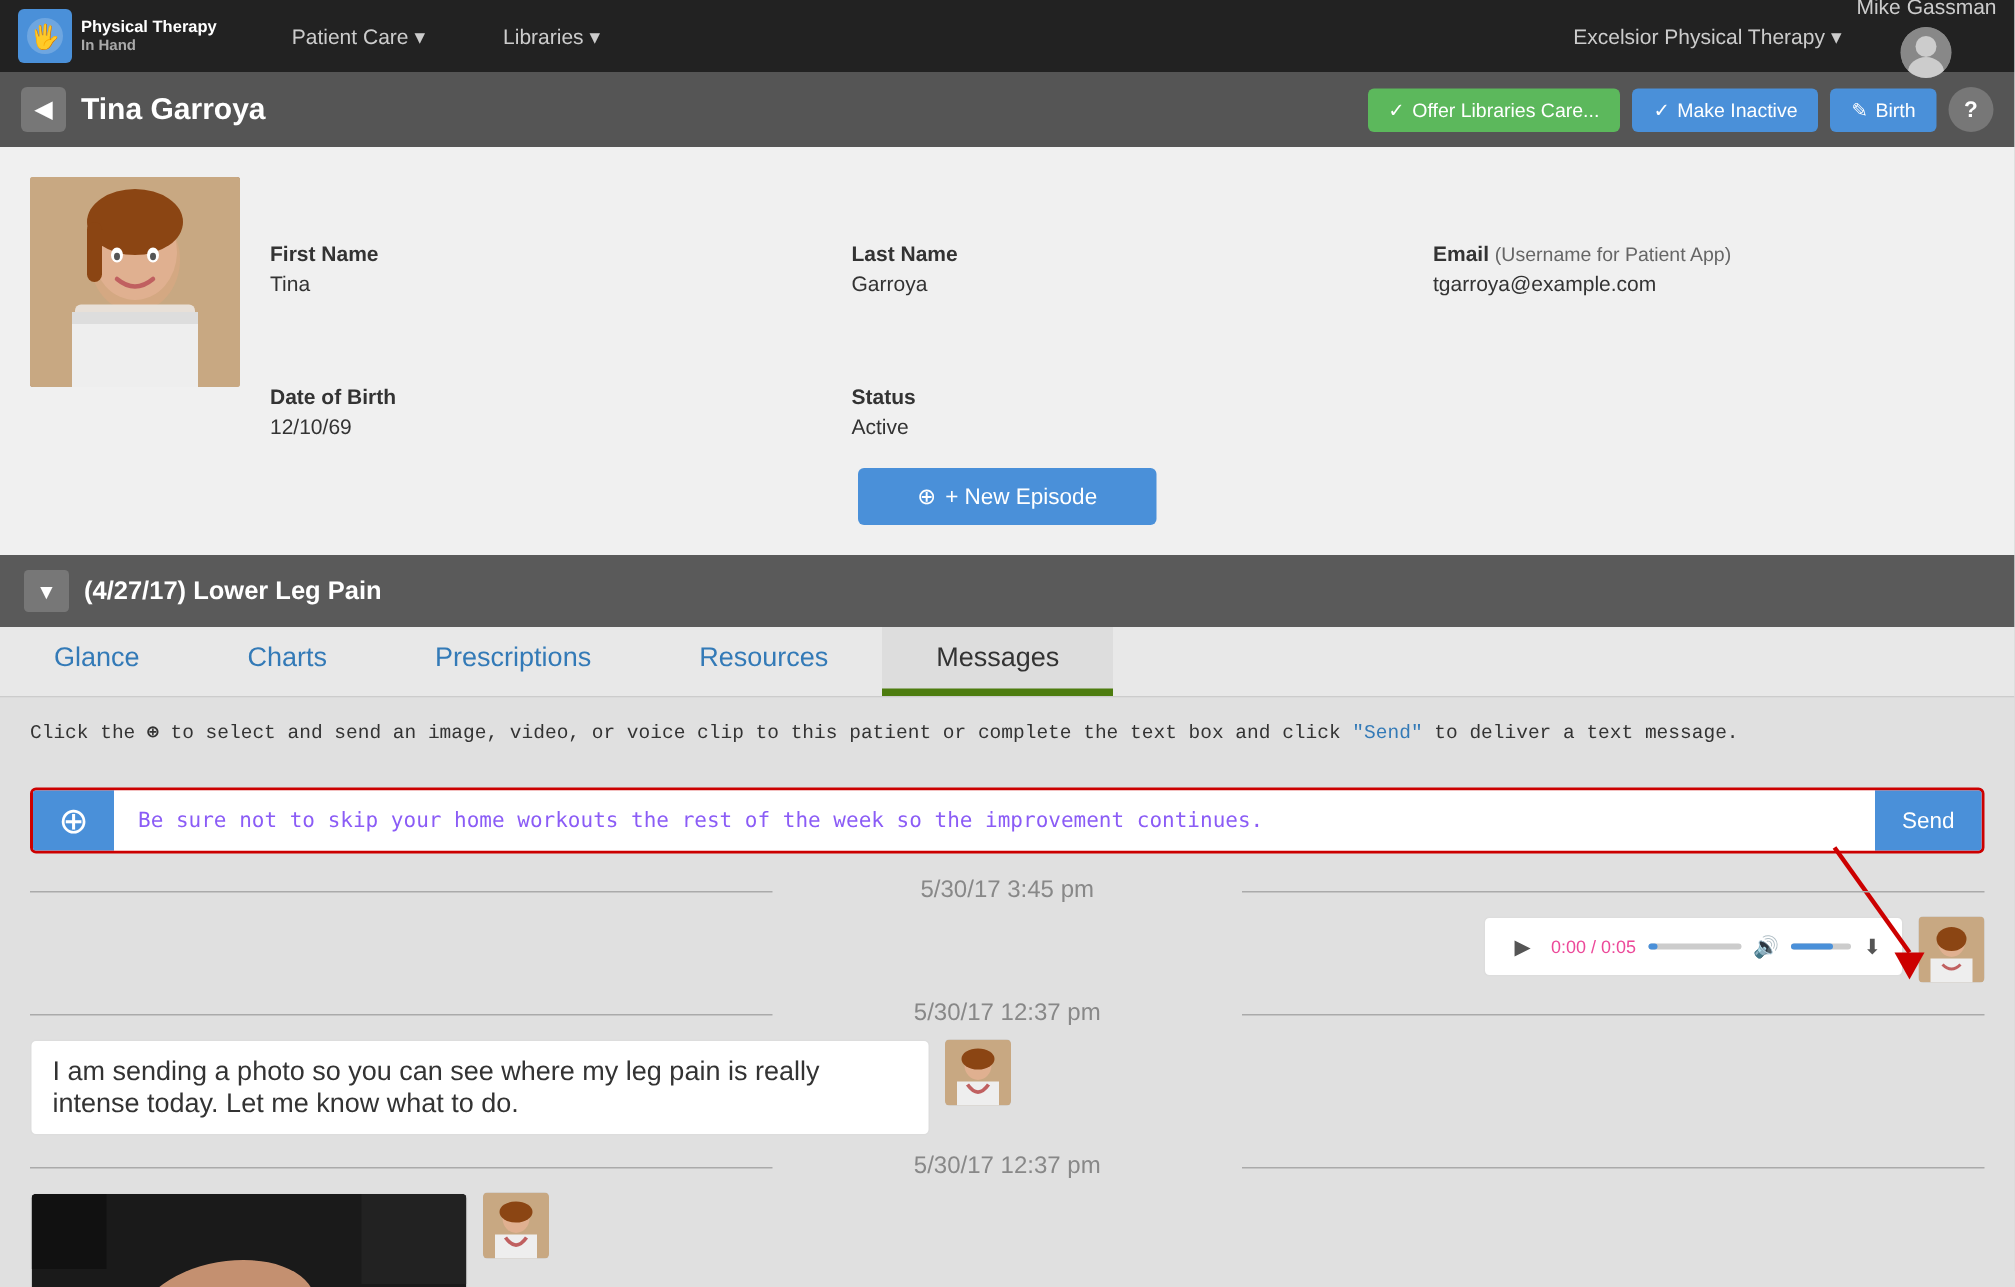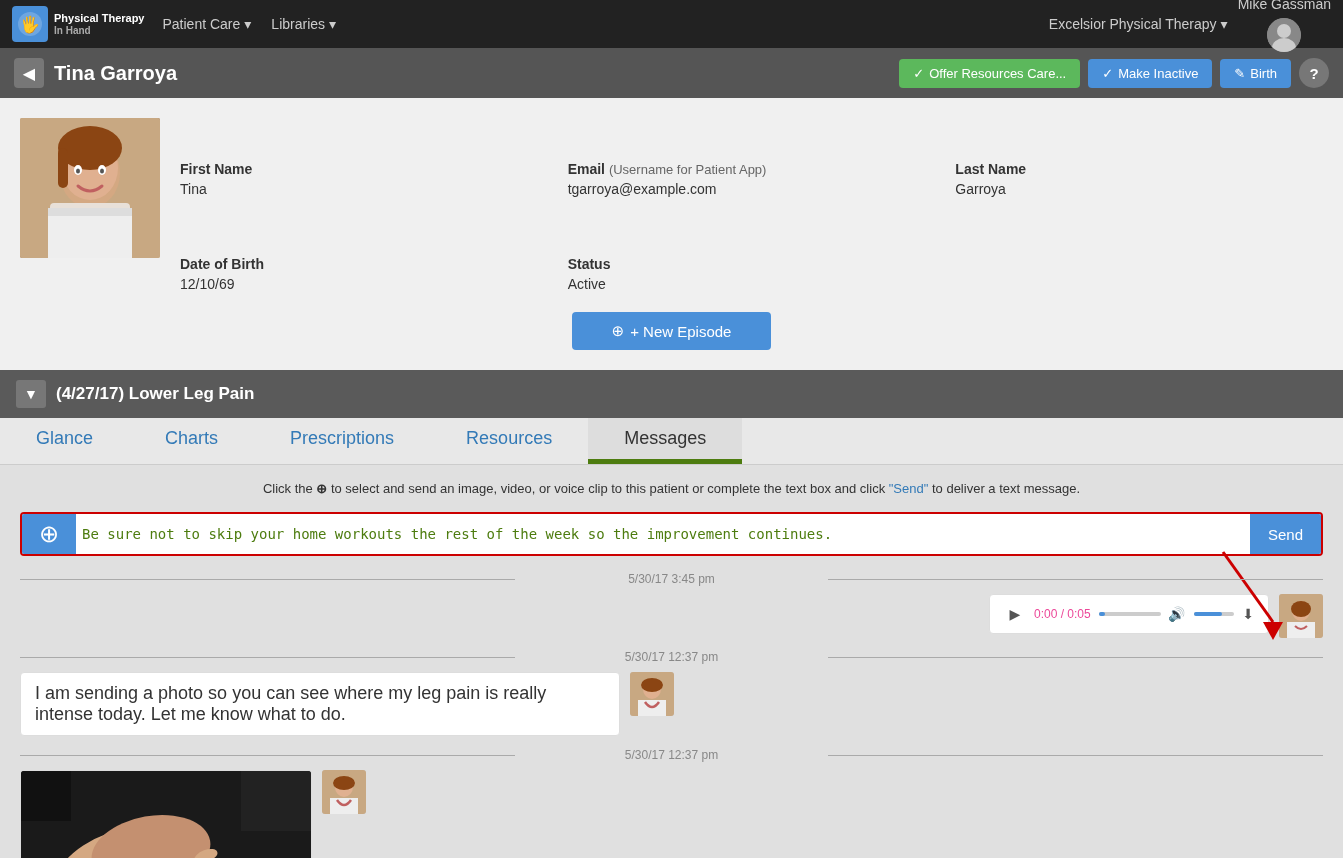--- a/index.html
+++ b/index.html
@@ -35,20 +35,21 @@
     }
     .brand-text { font-size: 12px; line-height: 1.2; }
     .nav-item {
       color: #ccc;
       font-size: 14px;
       margin-right: 20px;
       cursor: pointer;
       display: flex;
       align-items: center;
       gap: 4px;
+      margin-left: 32px;
     }
     .nav-right {
       margin-left: auto;
       display: flex;
       align-items: center;
       gap: 10px;
     }
     .nav-clinic {
       color: #ccc;
       font-size: 14px;
@@ -251,22 +252,22 @@
     }
 
     
     .messages-content {
       background: #e0e0e0;
       padding: 16px 20px;
     }
     .messages-instruction {
       font-size: 13px;
       color: #333;
-      margin-bottom: 16px;
-      text-align: center;
+      margin-bottom: 29px;
+      font-family: Liberation Mono, monospace;
     }
     .messages-instruction a {
       color: #337ab7;
       text-decoration: none;
     }
 
     
     .compose-area {
       border: 2px solid #cc0000;
       border-radius: 4px;
@@ -285,42 +286,42 @@
       border-radius: 2px 0 0 2px;
       display: flex;
       align-items: center;
       justify-content: center;
       flex-shrink: 0;
     }
     .compose-input {
       flex: 1;
       border: none;
       outline: none;
-      padding: 12px 6px;
+      padding: 12px 16px;
       font-size: 14px;
       resize: none;
       background: #fff;
-      color: #4d7c0f;
+      color: #8b5cf6;
     }
     .compose-send-btn {
       background: #4a90d9;
       color: #fff;
       border: none;
       padding: 0 18px;
       font-size: 15px;
       cursor: pointer;
       border-radius: 0 2px 2px 0;
       flex-shrink: 0;
     }
 
     
     .timestamp-divider {
       text-align: center;
       color: #888;
-      font-size: 12px;
+      font-size: 16px;
       margin: 12px 0 8px;
       position: relative;
     }
     .timestamp-divider::before,
     .timestamp-divider::after {
       content: '';
       position: absolute;
       top: 50%;
       width: 38%;
       height: 1px;
@@ -469,21 +470,21 @@
     </div>
   </div>
 </nav>
 
 <div class="sub-header">
   <button class="back-btn">◀</button>
   <span class="patient-name">Tina Garroya</span>
   <div class="sub-header-actions">
     <button class="btn-green">
       <span>✓</span>
-      <span>Offer Resources Care...</span>
+      <span>Offer Libraries Care...</span>
     </button>
     <button class="btn-blue-outline">
       <span>✓</span>
       <span>Make Inactive</span>
     </button>
     <button class="btn-blue-outline">
       <span>✎</span>
       <span>Birth</span>
     </button>
     <button class="help-btn">?</button>
@@ -513,29 +514,29 @@
         <rect x="28" y="90" width="84" height="8" fill="#ddd"></rect>
       </svg>
     </div>
   </div>
   <div class="patient-details">
     <div class="detail-group">
       <label>First Name</label>
       <span>Tina</span>
     </div>
     <div class="detail-group">
+      <label>Last Name</label>
+      <span>Garroya</span>
+    </div>
+    <div class="detail-group">
       <label>
         <span style="font-weight:bold;">Email</span>
         <span style="font-weight:normal; color:#666; font-size:13px;"> (Username for Patient App)</span>
       </label>
       <span>tgarroya@example.com</span>
-    </div>
-    <div class="detail-group">
-      <label>Last Name</label>
-      <span>Garroya</span>
     </div>
     <div class="detail-group">
       <label>Date of Birth</label>
       <span>12/10/69</span>
     </div>
     <div class="detail-group">
       <label>Status</label>
       <span>Active</span>
     </div>
   </div>

